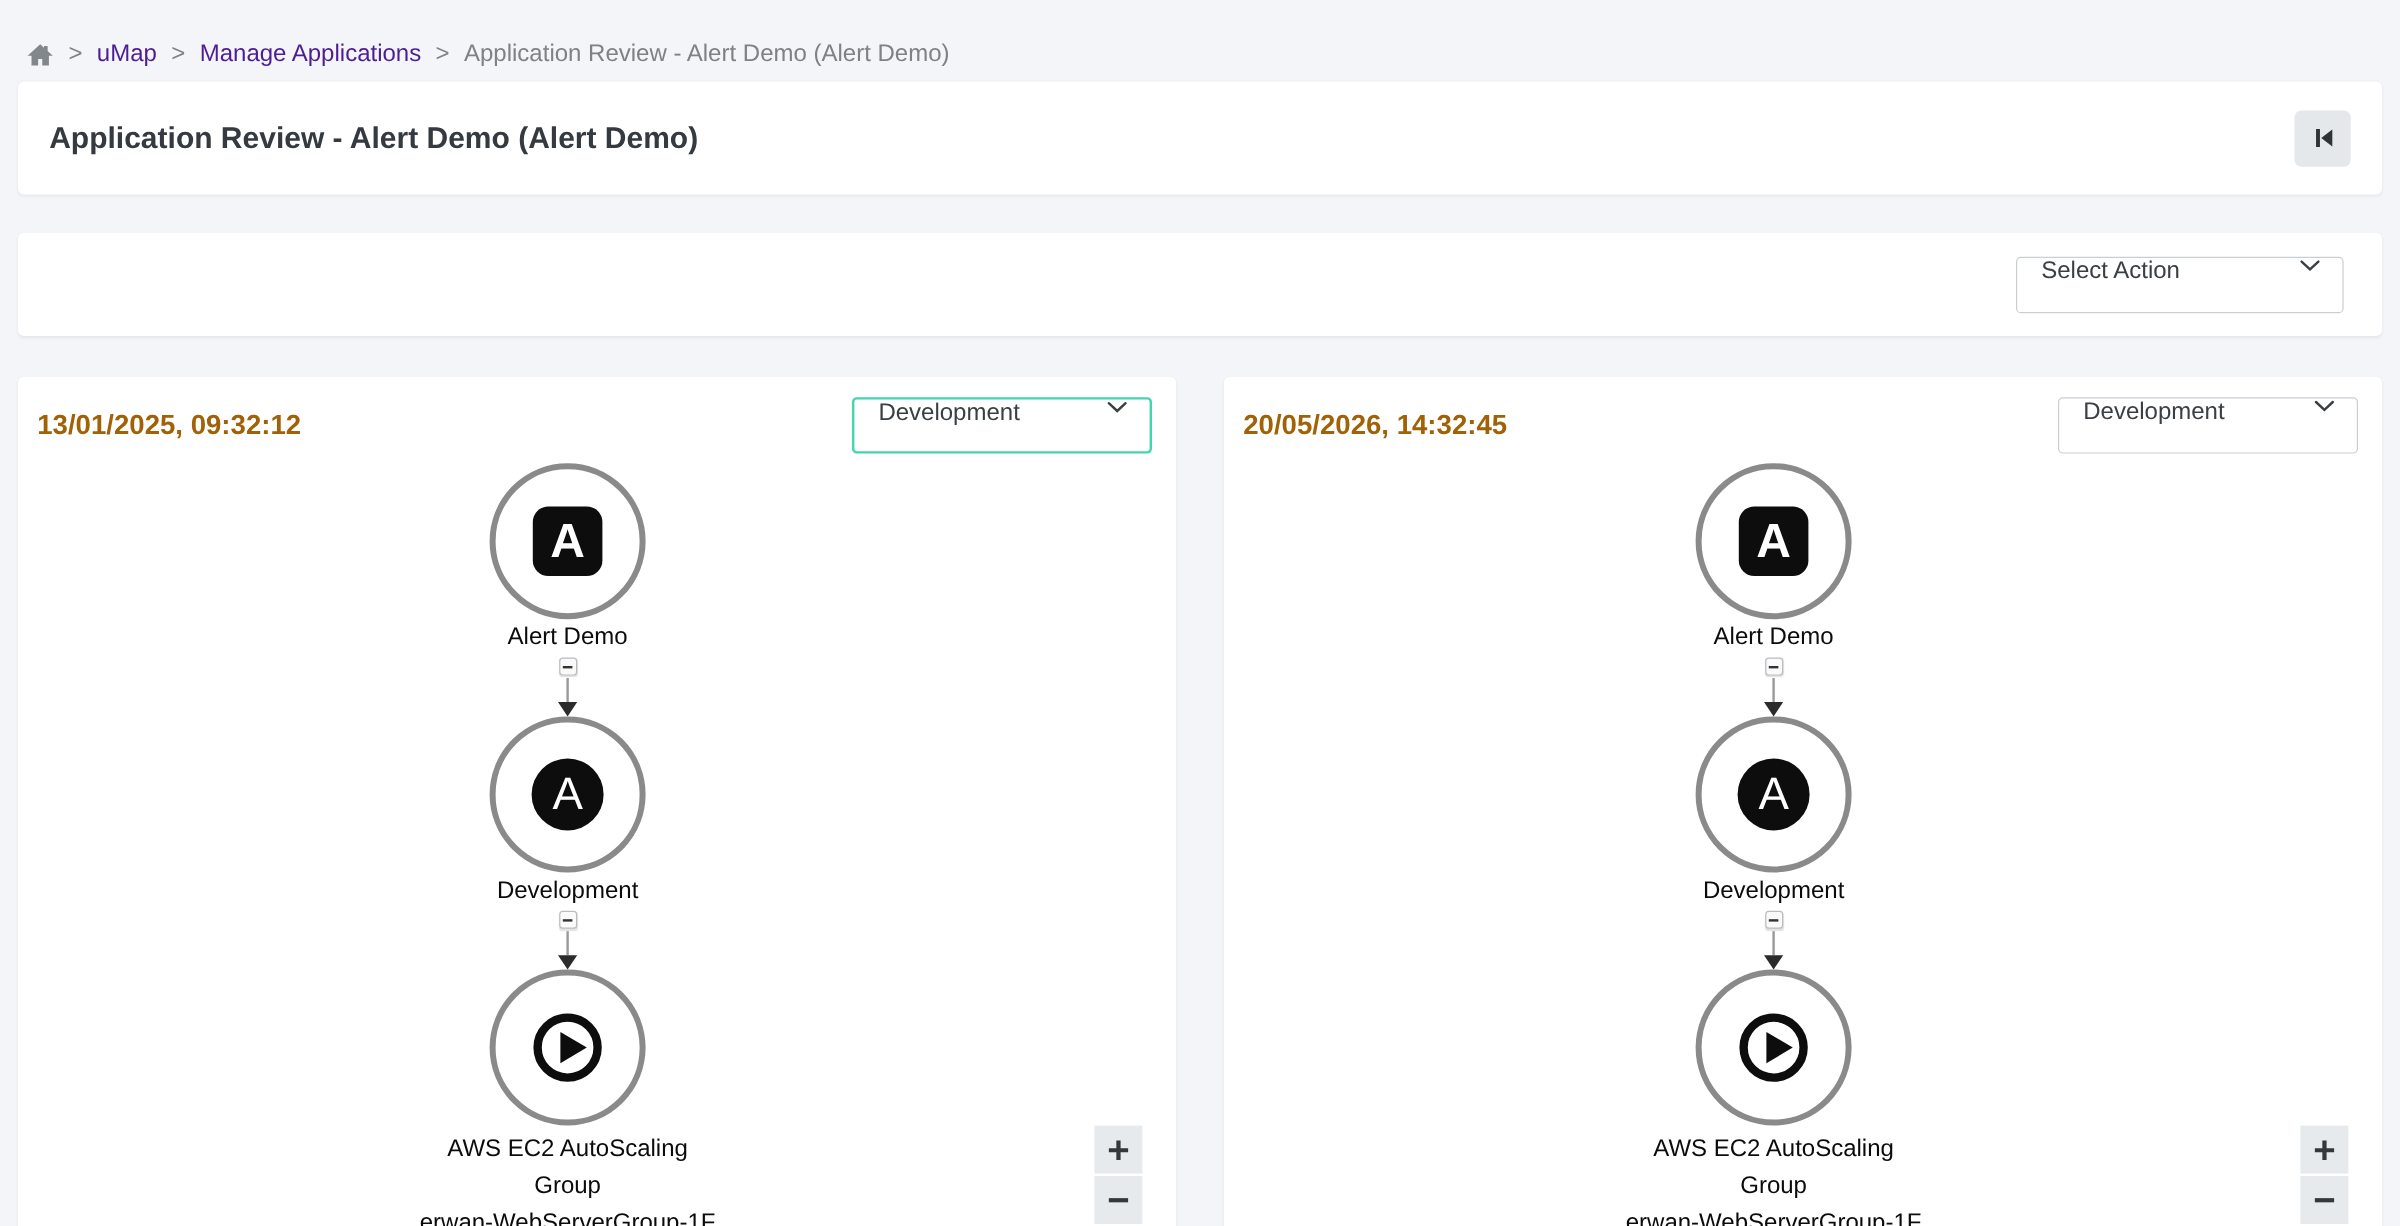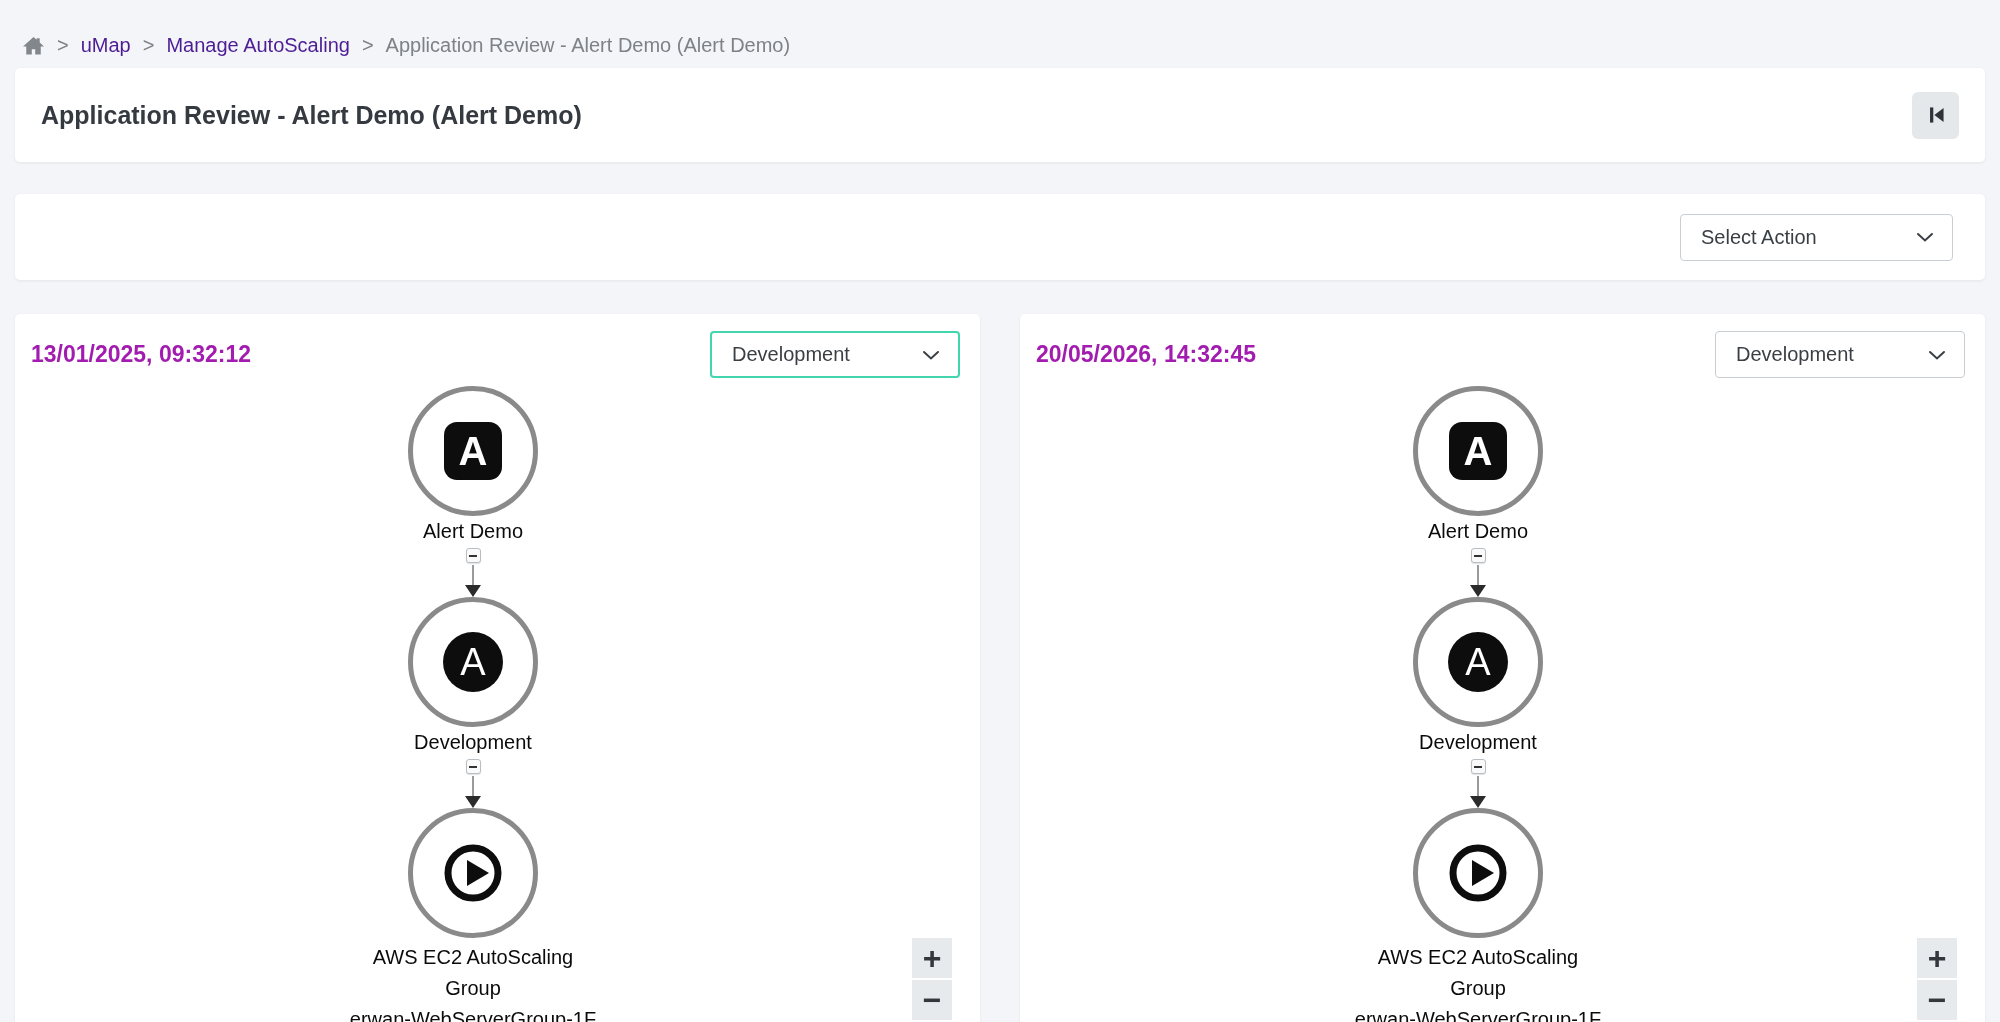--- a/index.html
+++ b/index.html
@@ -34,42 +34,42 @@
     display:flex; align-items:center; justify-content:center;
   }
   .toolbar-card {
     margin-top:32px; height:86px;
     display:flex; align-items:center; justify-content:flex-end;
     padding-right:32px;
   }
   
   .selectbox {
     height:47px; background:#fff; border:1px solid #c9ced3; border-radius:4px;
-    display:flex; align-items:center; cursor:pointer;
+    display:flex; cursor:pointer;
     font-size:20px; color:#3a3f44;
     padding:0 18px 0 20px;
   }
   .selectbox .sel-label { flex:1; }
   .selectbox.action { width:273px; }
   .selectbox.env { width:250px; }
   .selectbox.focused { border:2px solid #41d6ad; }
   
   .content-row {
     margin-top:34px; display:flex; gap:40px; padding:0 15px;
   }
   .panel {
     position:relative; flex:1; height:760px;
     background:#fff; border-radius:5px;
     box-shadow:0 1px 3px rgba(20,30,50,.07);
   }
   .panel-head {
     display:flex; align-items:center; justify-content:space-between;
     padding:17px 20px 0 16px;
   }
-  .timestamp { font-size:23px; font-weight:bold; color:#a21caf;text-align:center; }
+  .timestamp { font-size:23px; font-weight:bold; color:#a16207;text-align:center; }
   
   .diagram {
     position:absolute; top:72px; left:458px; transform:translateX(-50%);
     width:520px; display:flex; flex-direction:column; align-items:center;
   }
   .node-circle {
     width:130px; height:130px; border-radius:50%;
     border:5px solid #8a8a8a; background:#fff;
     display:flex; align-items:center; justify-content:center;
   }
@@ -116,21 +116,21 @@
 
 <nav class="breadcrumb">
   <span style="display:flex;">
     <svg width="23" height="21" viewBox="0 0 24 22">
         <path d="M12 2 L1 12 h3.4 v8.5 h5.8 v-5.6 h3.6 v5.6 h5.8 V12 H23 L18.5 7.9 V3.4 h-3.2 v1.6 Z" fill="#82878c"></path>
       </svg>
   </span>
   <span class="crumb-sep">&gt;</span>
   <a class="crumb-link">uMap</a>
   <span class="crumb-sep">&gt;</span>
-  <a class="crumb-link">Manage AutoScaling</a>
+  <a class="crumb-link">Manage Applications</a>
   <span class="crumb-sep">&gt;</span>
   <span>Application Review - Alert Demo (Alert Demo)</span>
 </nav>
 
 <header class="card title-card">
   <h1 class="page-title">Application Review - Alert Demo (Alert Demo)</h1>
   <button class="skip-btn">
     <span style="display:flex;">
       <svg width="26" height="26" viewBox="0 0 24 24">
         <path d="M8 5 v14" stroke="#2e3338" stroke-width="3"></path>

